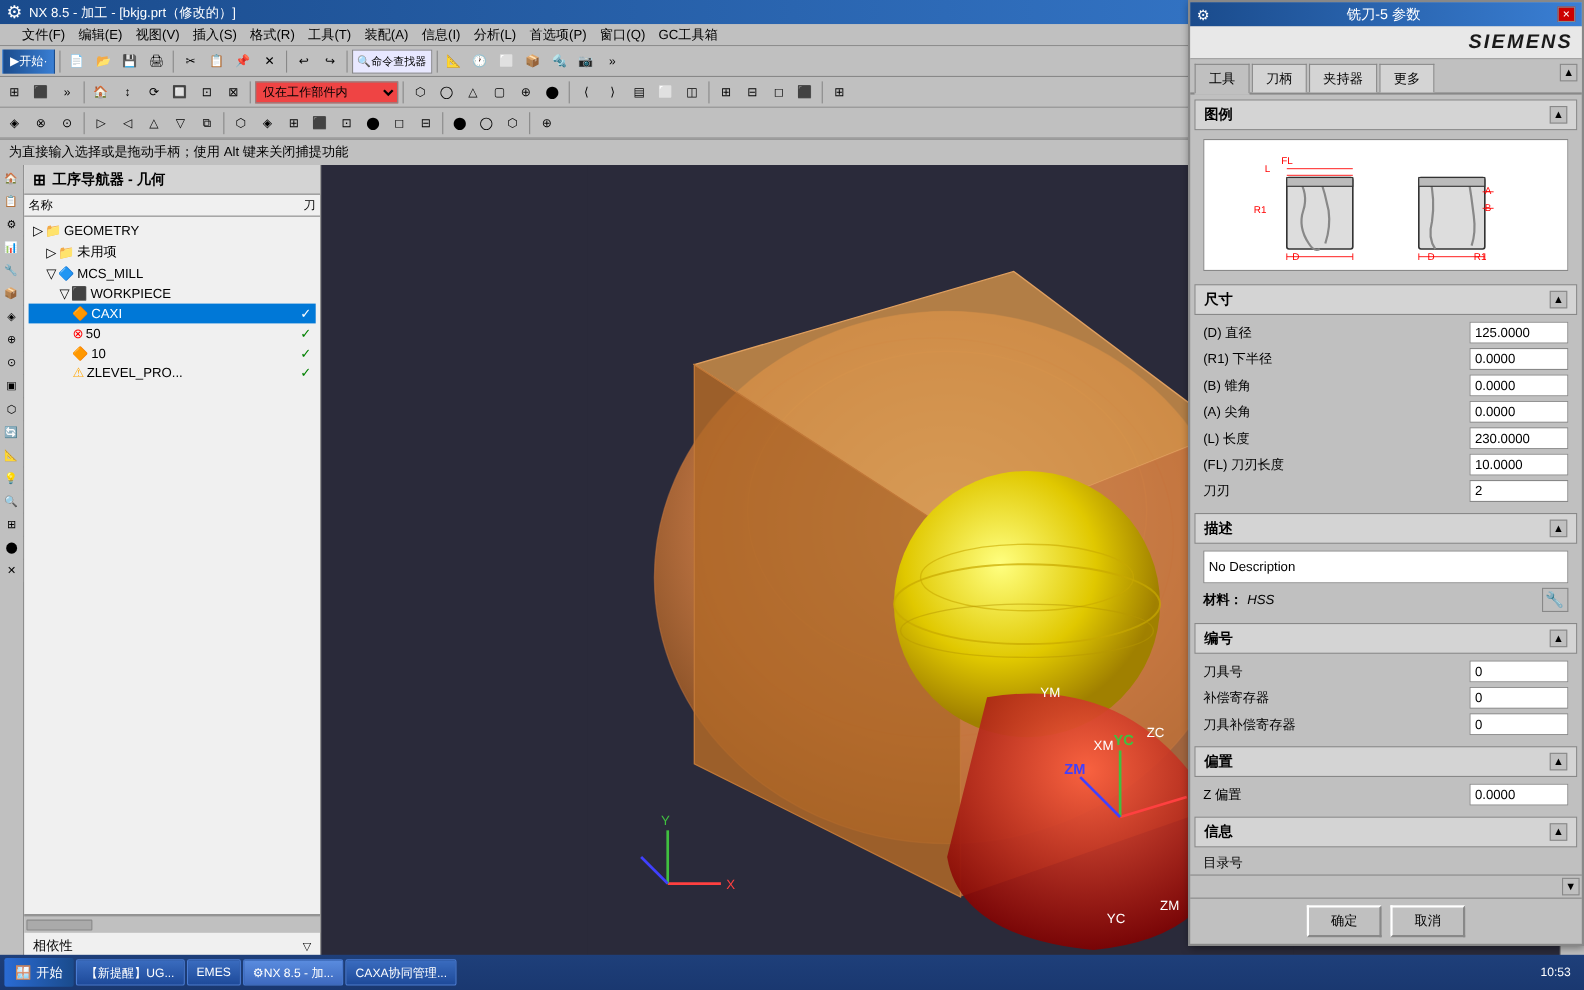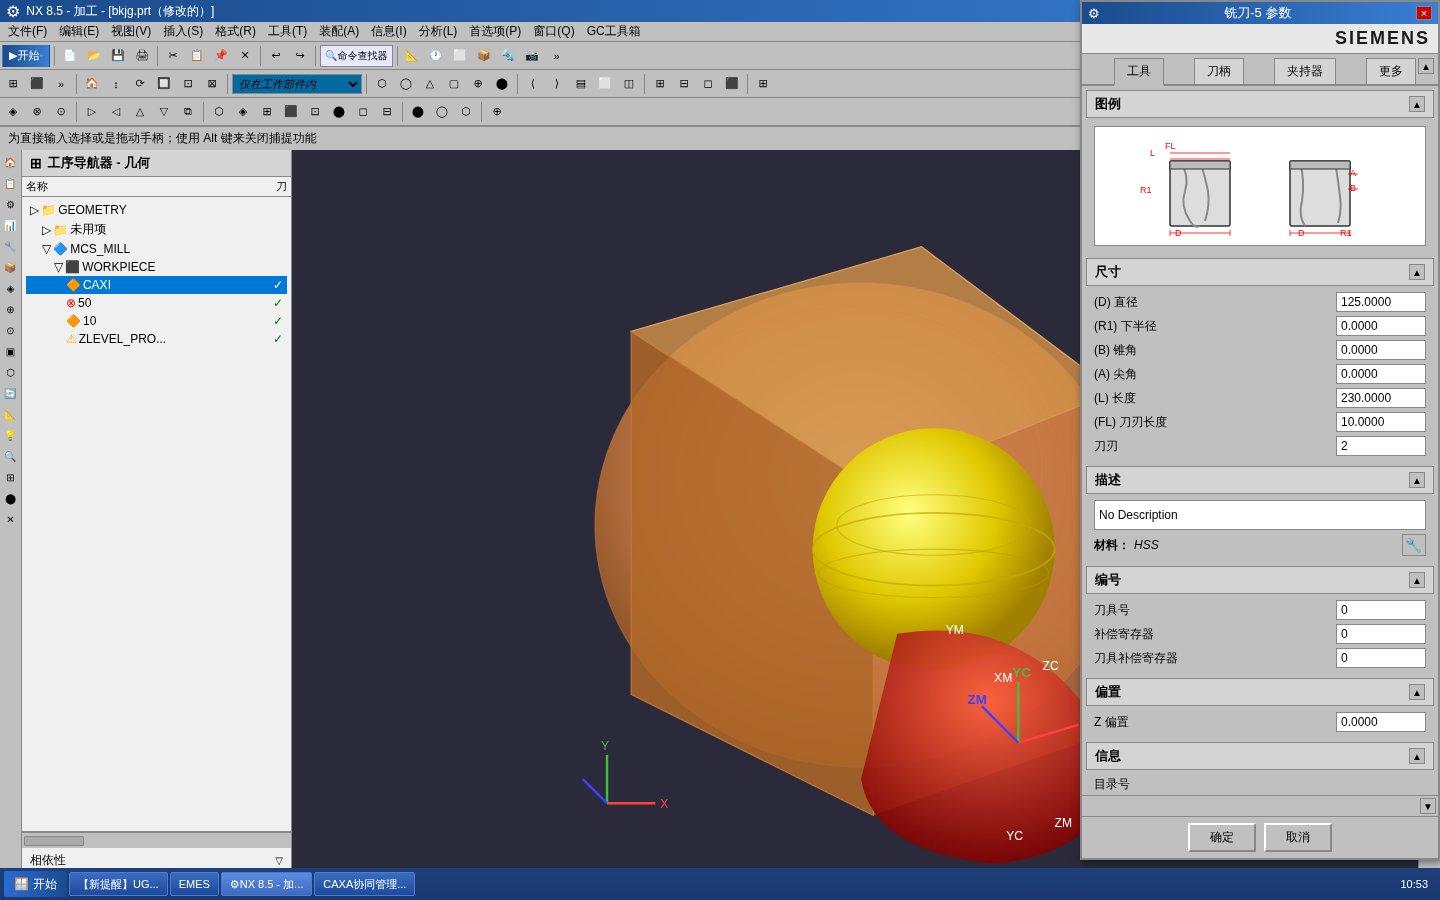--- a/index.html
+++ b/index.html
@@ -7,21 +7,21 @@
 
     
     .main-container { display: flex; width: 1440px; height: 900px; }
 
     
     .title-bar { background: linear-gradient(to right, #1a4b8c, #3a7fd4); color: white; padding: 3px 6px; font-size: 12px; display: flex; align-items: center; justify-content: space-between; height: 22px; }
     .title-controls { display: flex; gap: 2px; }
     .title-btn { background: #c0c0c0; border: 1px solid #888; width: 16px; height: 14px; font-size: 10px; cursor: pointer; display: flex; align-items: center; justify-content: center; color: black; }
 
     
-    .menu-bar { background: #c0c0c0; padding: 2px 4px; display: flex; gap: 4px; border-bottom: 1px solid #888; height: 20px; align-items: center; }
+    .menu-bar { background: #c0c0c0; padding: 2px 16px; display: flex; gap: 4px; border-bottom: 1px solid #888; height: 20px; align-items: center; }
     .menu-item { font-size: 12px; cursor: pointer; padding: 1px 4px; white-space: nowrap; }
 
     
     .toolbar { background: #c0c0c0; padding: 2px; display: flex; align-items: center; gap: 2px; border-bottom: 1px solid #888; min-height: 28px; flex-wrap: wrap; }
     .toolbar-btn { background: #c0c0c0; border: 1px solid transparent; padding: 2px 3px; cursor: pointer; font-size: 11px; min-width: 22px; height: 22px; display: flex; align-items: center; justify-content: center; }
     .toolbar-separator { width: 1px; height: 20px; background: #888; margin: 0 2px; }
 
     
     .status-bar { background: #c0c0c0; padding: 2px 8px; font-size: 12px; border-top: 1px solid #888; display: flex; justify-content: space-between; align-items: center; height: 24px; }
 
@@ -58,21 +58,21 @@
     .taskbar-item { background: linear-gradient(to bottom, #3a6cbf, #1e4a9a); color: white; padding: 2px 8px; font-size: 11px; cursor: pointer; border: 1px solid #4a7cd4; height: 24px; display: flex; align-items: center; white-space: nowrap; max-width: 160px; overflow: hidden; border-radius: 2px; }
     .taskbar-clock { margin-left: auto; color: white; font-size: 11px; padding: 0 8px; }
 
     
     .tool-dialog { position: absolute; right: 0; top: 0; width: 360px; height: 860px; background: #c0c0c0; border: 2px solid #888; display: flex; flex-direction: column; z-index: 50; box-shadow: 2px 2px 8px rgba(0,0,0,0.5); }
     .dialog-title { background: linear-gradient(to right, #1a4b8c, #3a7fd4); color: white; padding: 3px 6px; font-size: 13px; display: flex; align-items: center; justify-content: space-between; height: 22px; }
     .dialog-close { background: #c0c0c0; border: 1px solid #888; width: 16px; height: 14px; font-size: 11px; cursor: pointer; display: flex; align-items: center; justify-content: center; color: black; }
 
     
     .dialog-tabs { display: flex; background: #c0c0c0; border-bottom: 2px solid #888; padding: 4px 4px 0; gap: 2px; }
-    .dialog-tab { padding: 4px 12px; font-size: 12px; cursor: pointer; background: #d4d4d4; border: 1px solid #888; border-bottom: none; margin-left: 28px; }
+    .dialog-tab { padding: 4px 12px; font-size: 12px; cursor: pointer; background: #d4d4d4; border: 1px solid #888; border-bottom: none; }
     .dialog-tab.active { background: #c0c0c0; border-bottom: 2px solid #c0c0c0; margin-bottom: -2px; z-index: 1; }
 
     
     .dialog-content { flex: 1; overflow-y: auto; padding: 4px; }
     .dialog-section { margin-bottom: 4px; }
     .section-header { background: #d4d4d4; padding: 4px 8px; font-weight: bold; font-size: 13px; display: flex; justify-content: space-between; align-items: center; border: 1px solid #888; cursor: pointer; }
     .section-body { padding: 4px; }
 
     
     .tool-diagram { background: white; border: 1px solid #888; margin: 4px; padding: 8px; text-align: center; height: 120px; display: flex; align-items: center; justify-content: center; }
@@ -90,21 +90,21 @@
     .material-btn { width: 24px; height: 22px; background: #c0c0c0; border: 1px solid #888; cursor: pointer; display: flex; align-items: center; justify-content: center; font-size: 14px; }
 
     
     .dialog-buttons { padding: 6px; display: flex; justify-content: center; gap: 8px; border-top: 1px solid #888; }
     .dialog-btn { padding: 4px 20px; font-size: 12px; background: #c0c0c0; border: 2px solid; border-color: #fff #888 #888 #fff; cursor: pointer; }
 
     
     .scroll-arrow { background: #c0c0c0; border: 1px solid #888; width: 16px; height: 16px; display: flex; align-items: center; justify-content: center; cursor: pointer; font-size: 10px; }
 
     
-    .toolbar-combo { height: 20px; font-size: 11px; border: 1px solid #888; background: #0369a1; padding: 0 2px; font-style: italic; }
+    .toolbar-combo { height: 20px; font-size: 11px; border: 1px solid #888; background: #ef4444; padding: 0 2px; }
 
     
     .right-side-icons { width: 22px; background: #c0c0c0; border-left: 1px solid #888; display: flex; flex-direction: column; align-items: center; padding: 2px 0; }
 
     
     .badge { position: absolute; right: 0; top: 200px; background: #e07000; color: white; width: 22px; height: 40px; display: flex; align-items: center; justify-content: center; font-size: 11px; font-weight: bold; cursor: pointer; z-index: 10; }
 
     
     .watermark { position: absolute; bottom: 40px; right: 0; background: rgba(0,0,100,0.7); color: white; padding: 4px 8px; font-size: 11px; text-align: center; z-index: 5; }
   </style>
@@ -464,21 +464,21 @@
 
   <div class="tool-dialog">
 
     <div class="dialog-title">
       <span>⚙</span>
       <span>铣刀-5 参数</span>
       <div class="dialog-close" style="background:#cc0000;color:white;">×</div>
     </div>
 
     <div style="background:#e8e8e8;padding:4px 8px;display:flex;justify-content:flex-end;border-bottom:1px solid #888;">
-      <span style="font-size:18px;font-weight:bold;letter-spacing:2px;color:#1a1a1a;">SIEMENS</span>
+      <span style="font-size:18px;font-weight:bold;letter-spacing:2px;color:#1a1a1a;font-style:italic;">SIEMENS</span>
     </div>
 
     <div class="dialog-tabs">
       <div class="dialog-tab active">工具</div>
       <div class="dialog-tab">刀柄</div>
       <div class="dialog-tab">夹持器</div>
       <div class="dialog-tab">更多</div>
 
       <div style="margin-left:auto;" class="scroll-arrow">▲</div>
     </div>

